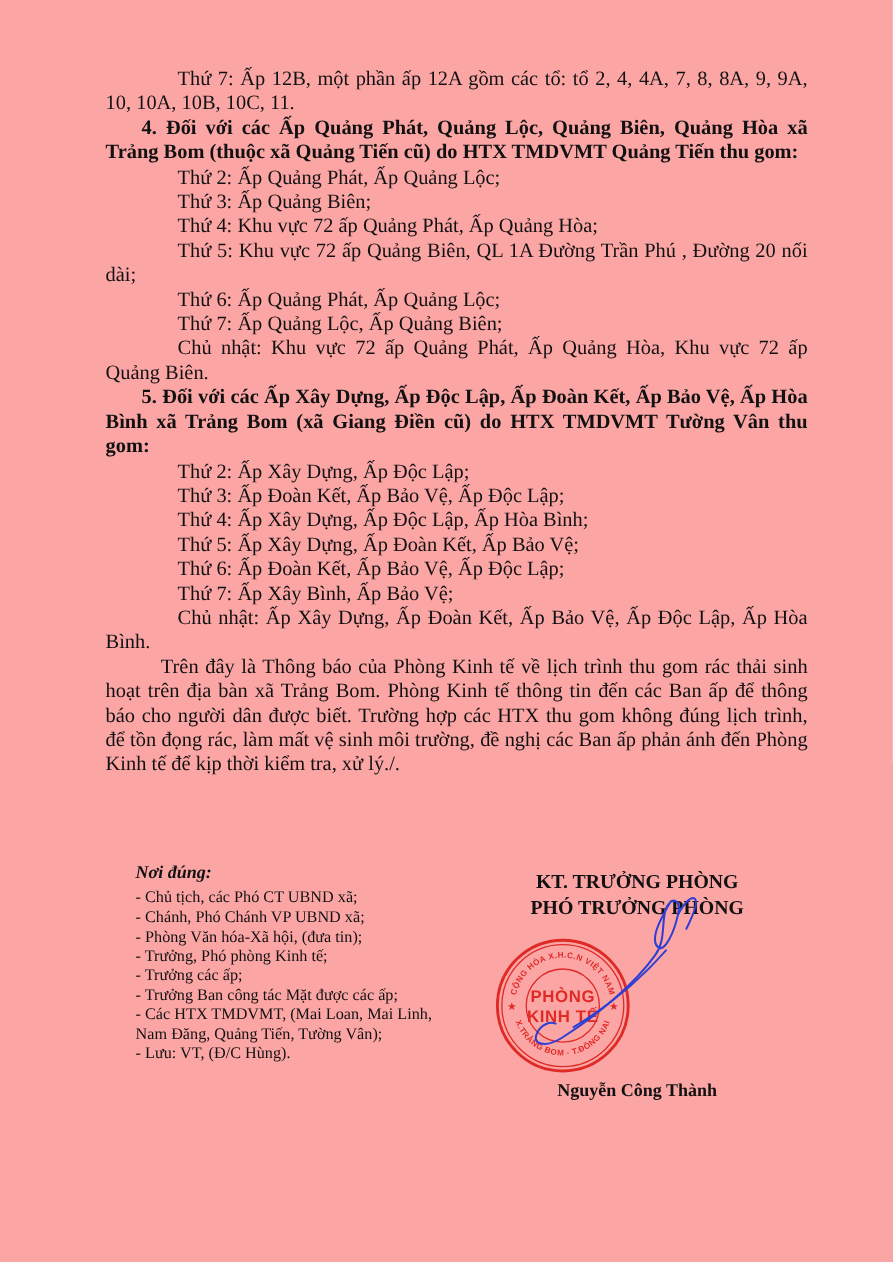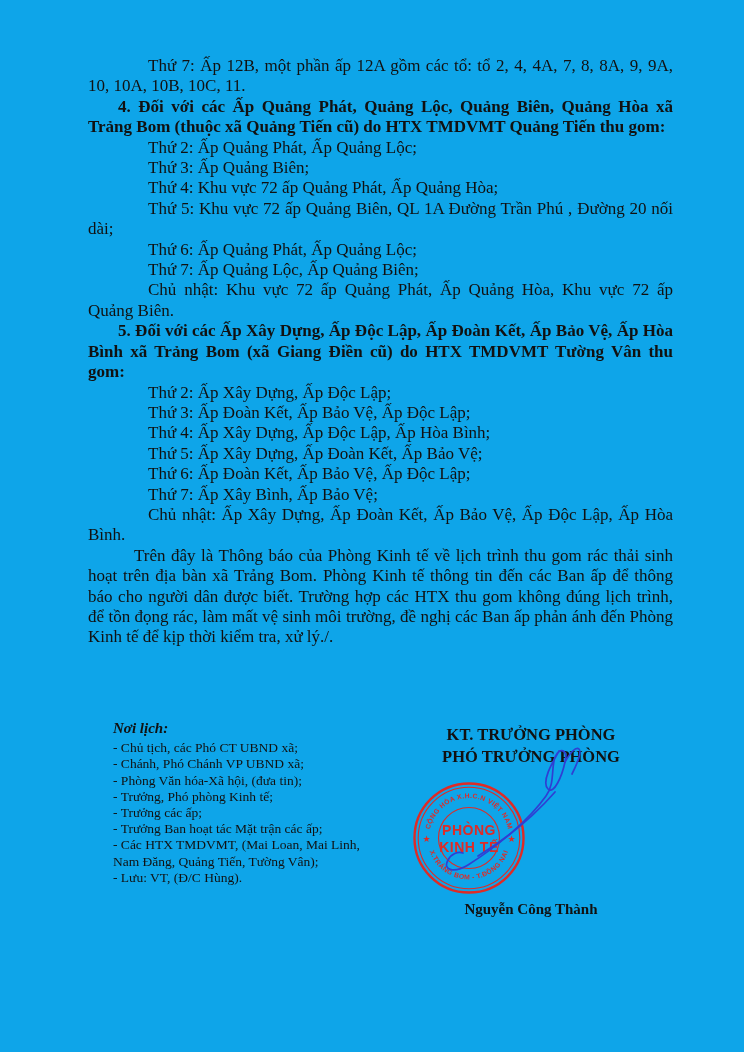--- a/index.html
+++ b/index.html
@@ -2,21 +2,21 @@
 <html><head>
 <meta charset="utf-8">
 <style>
   html,body { margin:0; padding:0; }
   body {
     width:744px; height:1052px;
     background:#ffffff;
     font-family:"Liberation Serif", serif;
     color:#111;
   }
-  .page { position:relative; width:744px; height:1052px; background:#0ea5e9; overflow:hidden; }
+  .page { position:relative; width:744px; height:1052px; background:#fca5a5; overflow:hidden; }
 
   
   .content {
     position:absolute; left:88px; top:56px; width:585px;
     font-size:17px; line-height:20.4px; text-align:justify;
   }
   .content p { margin:0; text-indent:60px; }
   .content p.heading { font-weight:700; text-indent:30px; }
   .content p.closing { text-indent:46px; }
 
@@ -61,27 +61,27 @@
     <p>Thứ 3: Ấp Đoàn Kết, Ấp Bảo Vệ, Ấp Độc Lập;</p>
     <p>Thứ 4: Ấp Xây Dựng, Ấp Độc Lập, Ấp Hòa Bình;</p>
     <p>Thứ 5: Ấp Xây Dựng, Ấp Đoàn Kết, Ấp Bảo Vệ;</p>
     <p>Thứ 6: Ấp Đoàn Kết, Ấp Bảo Vệ, Ấp Độc Lập;</p>
     <p>Thứ 7: Ấp Xây Bình, Ấp Bảo Vệ;</p>
     <p>Chủ nhật: Ấp Xây Dựng, Ấp Đoàn Kết, Ấp Bảo Vệ, Ấp Độc Lập, Ấp Hòa Bình.</p>
     <p class="closing">Trên đây là Thông báo của Phòng Kinh tế về lịch trình thu gom rác thải sinh hoạt trên địa bàn xã Trảng Bom. Phòng Kinh tế thông tin đến các Ban ấp để thông báo cho người dân được biết. Trường hợp các HTX thu gom không đúng lịch trình, để tồn đọng rác, làm mất vệ sinh môi trường, đề nghị các Ban ấp phản ánh đến Phòng Kinh tế để kịp thời kiểm tra, xử lý./.</p>
   </div>
 
   <div class="recipients">
-    <div class="nn-title">Nơi lịch:</div>
+    <div class="nn-title">Nơi đúng:</div>
     <div>- Chủ tịch, các Phó CT UBND xã;</div>
     <div>- Chánh, Phó Chánh VP UBND xã;</div>
     <div>- Phòng Văn hóa-Xã hội, (đưa tin);</div>
     <div>- Trưởng, Phó phòng Kinh tế;</div>
     <div>- Trưởng các ấp;</div>
-    <div>- Trưởng Ban hoạt tác Mặt trận các ấp;</div>
+    <div>- Trưởng Ban công tác Mặt được các ấp;</div>
     <div>- Các HTX TMDVMT, (Mai Loan, Mai Linh,</div>
     <div>Nam Đăng, Quảng Tiến, Tường Vân);</div>
     <div>-  Lưu: VT, (Đ/C Hùng).</div>
   </div>
 
   <div class="sign-titles">
     <div>KT. TRƯỞNG PHÒNG</div>
     <div>PHÓ TRƯỞNG PHÒNG</div>
   </div>
 

